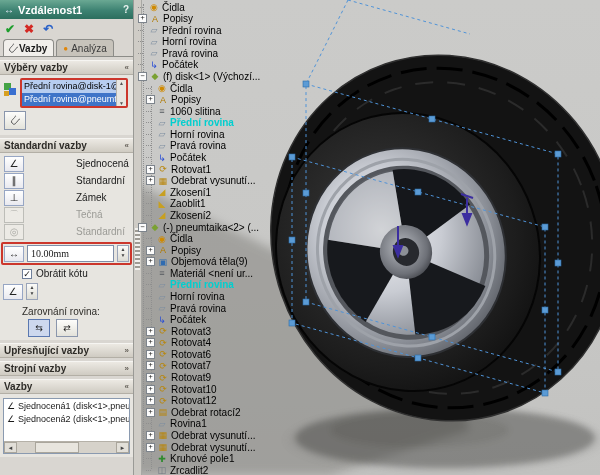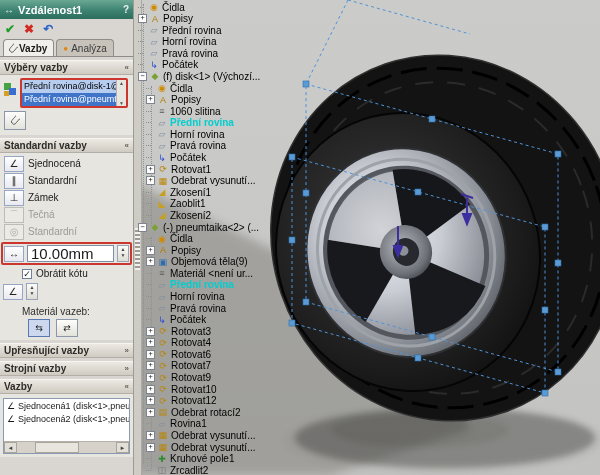--- a/index.html
+++ b/index.html
@@ -68,29 +68,29 @@
   #clip-row{padding:3px 0 2px 4px;}
   .clip-btn{width:20px;height:17px;border:1px solid #8a96ac;background:linear-gradient(#fdfdfb,#e3e2da);
             display:flex;align-items:center;justify-content:center;}
 
   
   .mate-row{height:17px;display:flex;align-items:center;gap:4px;padding-left:4px;}
   .mi{width:18px;height:14px;border:1px solid #97a6c4;background:linear-gradient(#ffffff,#e9e9ef);
       display:flex;align-items:center;justify-content:center;font-size:10px;line-height:10px;color:#222;flex:none;}
   .mate-row.dis .mi{border-color:#bdbdb8;color:#a9a9a4;background:#eceae5;}
   .mate-row.dis .mlabel{color:#9b9b96;}
-  .mlabel{font-size:10px;}
+  .mlabel{font-size:10px;margin-left:48px;}
   .lock-icon{position:relative;width:11px;height:12px;}
   .lock-icon .shackle{position:absolute;top:0;left:2px;width:5px;height:5px;border:1.4px solid #8a8a8a;border-bottom:none;border-radius:3px 3px 0 0;}
   .lock-icon .lbody{position:absolute;bottom:0;left:0;width:9px;height:6px;background:#e6b83c;border:1px solid #97791e;}
 
   #dist-row{margin:2px 1px 0 1px;border:2px solid #cc362c;border-radius:2px;height:19px;
             display:flex;align-items:center;gap:3px;padding:0 1px;background:#e7e5e0;}
   .field{height:15px;background:#fff;border:1px solid #7f8ea8;display:flex;align-items:center;
-         font-size:15px;padding-left:3px;flex:1;}
+         font-size:10px;padding-left:3px;flex:1;font-family:Liberation Serif, serif;}
   .field.dis{background:#edebe6;color:#8b8b86;}
   .spin{width:10px;height:15px;border:1px solid #9aa4b8;background:linear-gradient(#fbfbf9,#dddcd4);
         font-size:5px;line-height:6px;text-align:center;color:#444;flex:none;}
   #flip-row{height:13px;display:flex;align-items:center;gap:4px;padding-left:22px;margin-top:2px;}
   .cb{width:10px;height:10px;box-sizing:border-box;border:1px solid #6f7f9a;background:#fff;
       font:9px/8px "DejaVu Sans",sans-serif;text-align:center;color:#222;flex:none;}
   #angle-row{height:17px;display:flex;align-items:center;gap:3px;padding:0 3px 0 3px;margin-top:3px;}
   #align-label{margin:6px 0 2px 22px;color:#2e2c28;}
   #align-btns{display:flex;gap:6px;padding-left:28px;}
   .abtn{width:20px;height:16px;border:1px solid #8a96ac;display:flex;align-items:center;justify-content:center;font-size:9px;}
@@ -546,21 +546,21 @@
       <div id="flip-row">
         <span class="cb">✓</span>
         <span>Obrátit kótu</span>
       </div>
 
       <div id="angle-row">
         <span class="mi">∠</span>
         <div class="spin">▲<br>▼</div>
       </div>
 
-      <div id="align-label">Materiál vazeb:</div>
+      <div id="align-label">Zarovnání rovina:</div>
       <div id="align-btns">
         <div class="abtn pressed">⇆</div>
         <div class="abtn normal">⇄</div>
       </div>
     </div>
 
     <div class="ghdr">
       <span>Upřesňující vazby</span>
       <span class="chev">»</span>
     </div>

